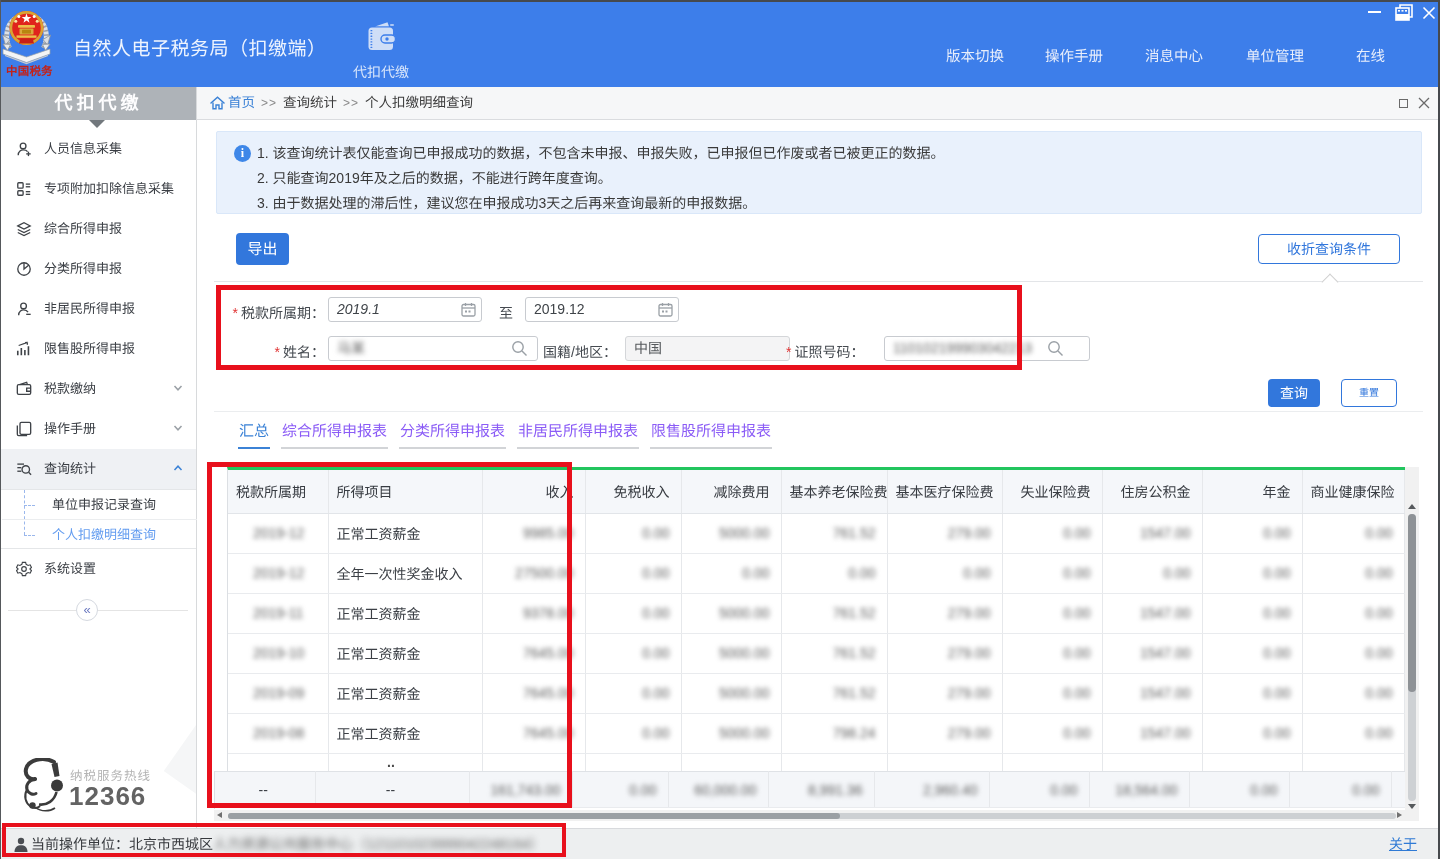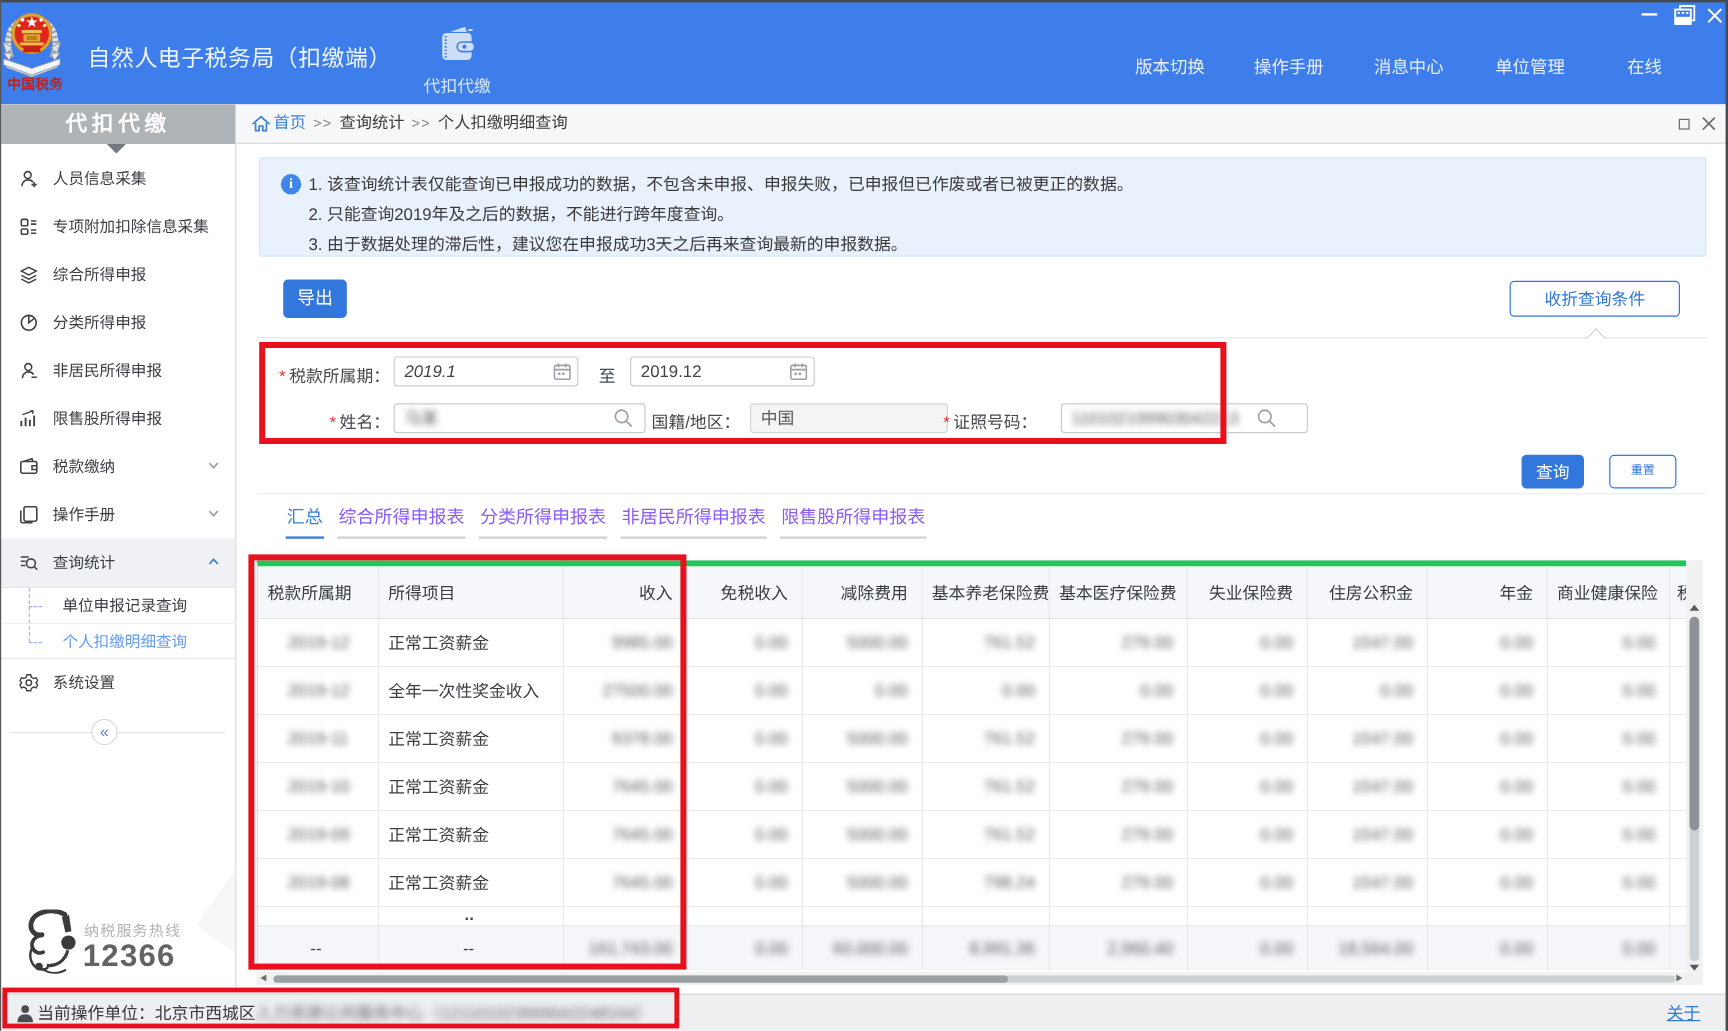--- a/index.html
+++ b/index.html
@@ -63,21 +63,21 @@
   font-size:14px;color:#3f4449;line-height:23px;padding-left:8px;white-space:nowrap;}
 .finput.gray{background:#f4f4f5;border-color:#d4d6d9;color:#55585c;}
 .fico{position:absolute;}
 .blur{filter:blur(2.8px);color:#5d5d5d;}
 .blur2{filter:blur(3px);color:#6a6a6a;}
 
 #tabs{position:absolute;left:40px;top:299px;height:28px;white-space:nowrap;}
 .tab{display:inline-block;font-size:15px;color:#8b5cf6;padding:0 1px 7px 1px;border-bottom:2px solid #d2d4d7;margin-right:11px;}
 .tab.act{color:#3b82d6;border-bottom-color:#3b82d6;}
 
-#tablewrap{position:absolute;left:16px;top:347px;width:1191px;height:304px;overflow:hidden;border-top:5px solid #22c55e;border-left:1px solid #dcdfe3;}
+#tablewrap{position:absolute;left:29px;top:347px;width:1191px;height:304px;overflow:hidden;border-top:3px solid #22c55e;border-left:1px solid #dcdfe3;}
 #sumrow{position:absolute;left:16px;top:651px;width:1191px;height:38px;overflow:hidden;border-left:1px solid #dcdfe3;}
 table{border-collapse:collapse;table-layout:fixed;width:1236px;}
 th,td{border-right:1px solid #e6e8eb;border-bottom:1px solid #e9ebee;font-weight:normal;
   font-size:14px;color:#3c4046;padding:0 11px 0 8px;overflow:hidden;white-space:nowrap;}
 thead th{background:#f5f7fa;height:43px;border-bottom:1px solid #e2e5e9;color:#383c42;}
 tbody td{height:40px;background:#fff;}
 tbody td:first-child{padding-left:25px;}
 .num{text-align:right;}
 tfoot td{height:36px;background:#f4f6f9;border-top:1px solid #dfe2e6;}
 

